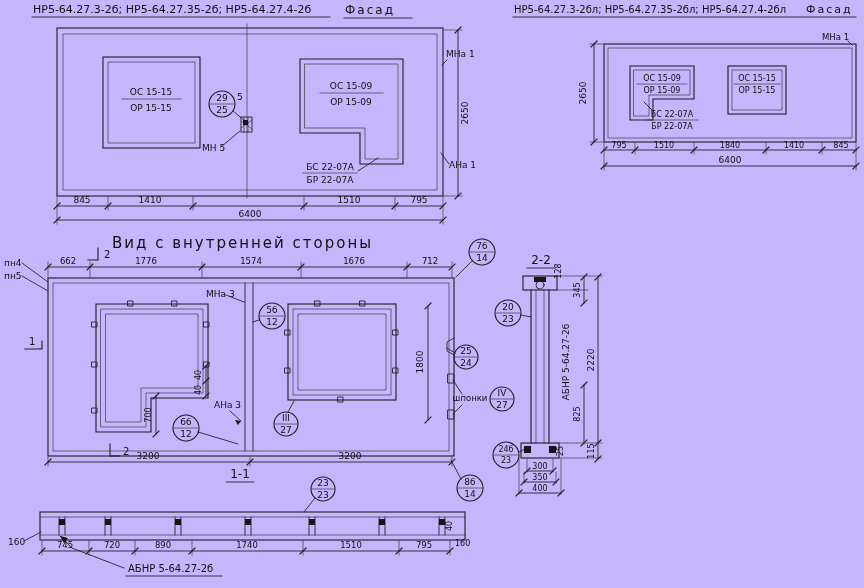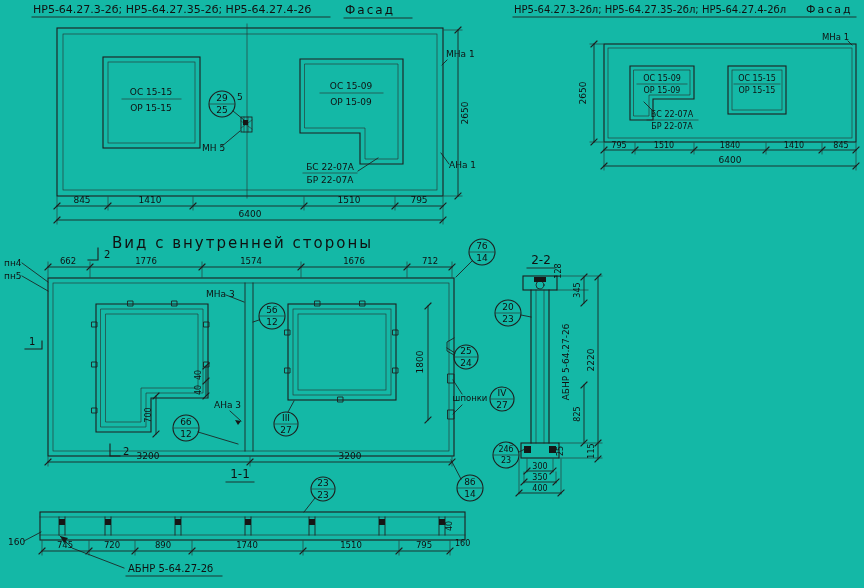--- a/index.html
+++ b/index.html
@@ -1,16 +1,16 @@
 <!DOCTYPE html>
 <html><head>
 <meta charset="utf-8">
 <style>
   html,body{margin:0;padding:0;background:#e9e9e5;}
-  .sheet{width:864px;height:588px;background:#14b8a6;position:relative;overflow:hidden;}
+  .sheet{width:864px;height:588px;background:#c4b5fd;position:relative;overflow:hidden;}
   svg{display:block;}
   .ln{stroke:#1e1e1e;stroke-width:1.1;fill:none;stroke-linecap:square;}
   .md{stroke:#1e1e1e;stroke-width:0.85;fill:none;stroke-linecap:square;}
   .thin{stroke:#2a2a2a;stroke-width:0.6;fill:none;stroke-linecap:square;}
   .blk{fill:#161616;stroke:none;}
   .t{font-family:"DejaVu Sans","Liberation Sans",sans-serif;fill:#101010;}
   .t8{font-size:8px;}
   .t85{font-size:8.5px;}
   .t9{font-size:9px;}
   .t10{font-size:10px;}

